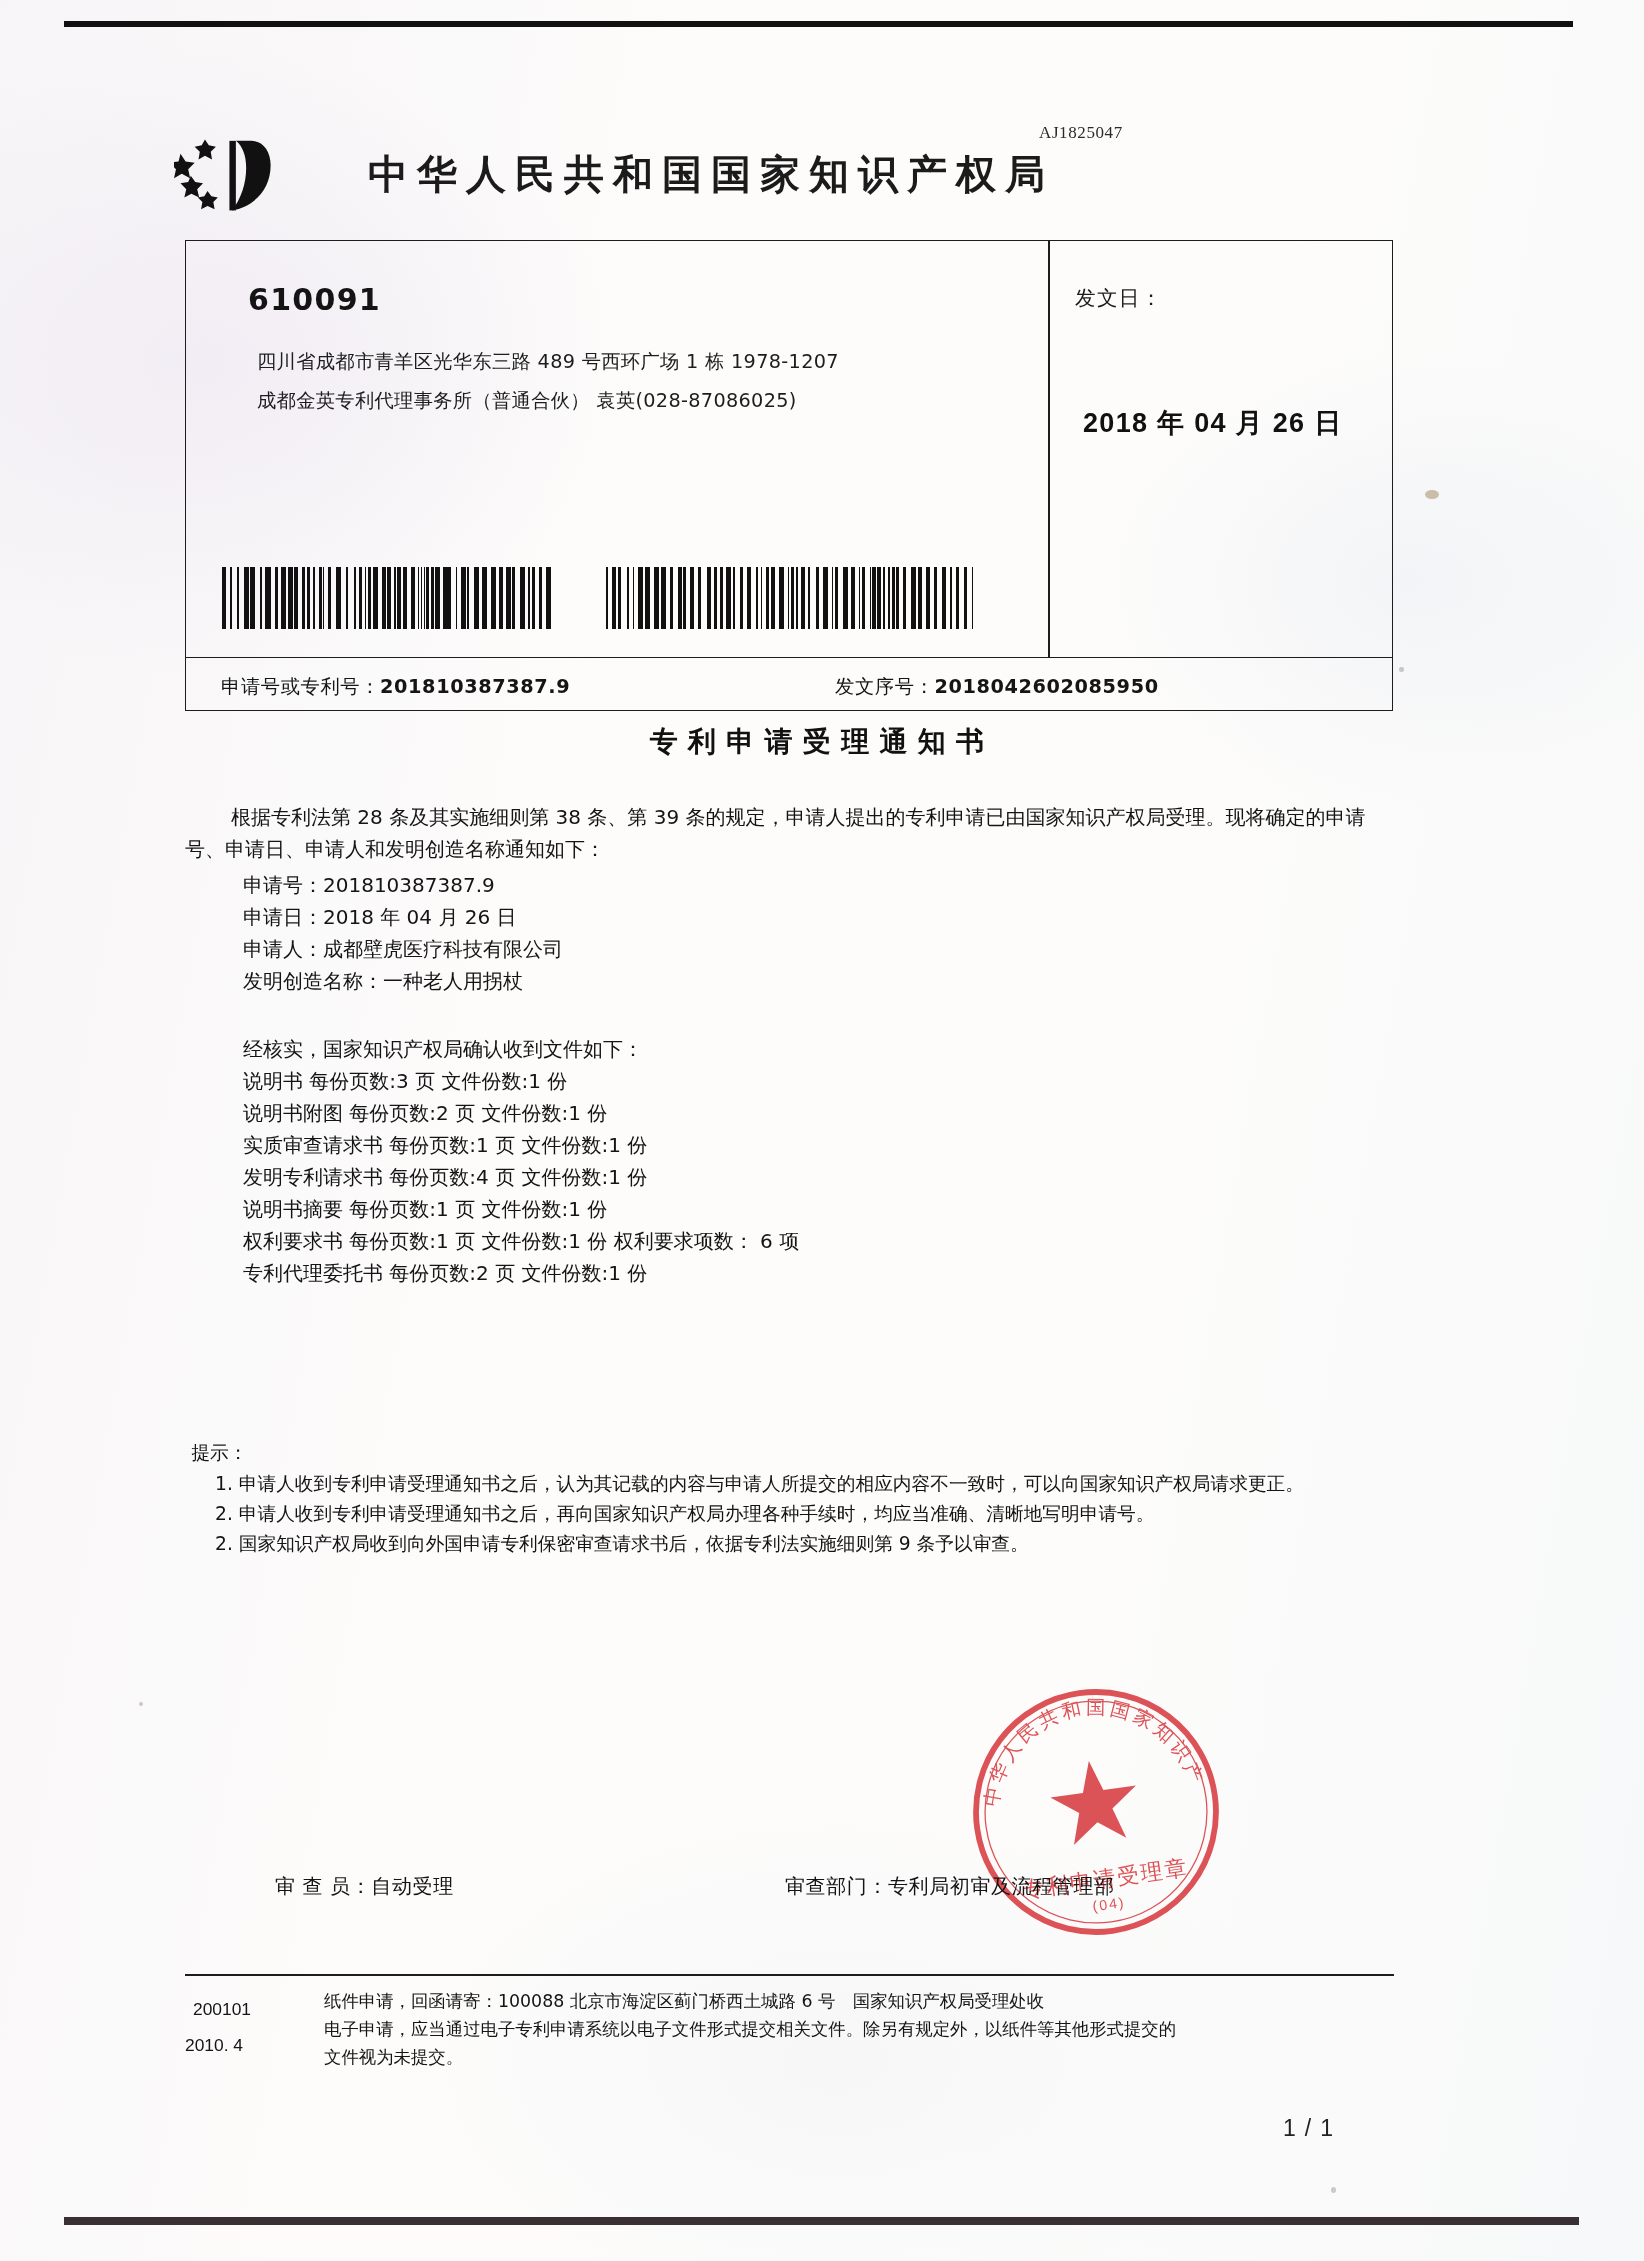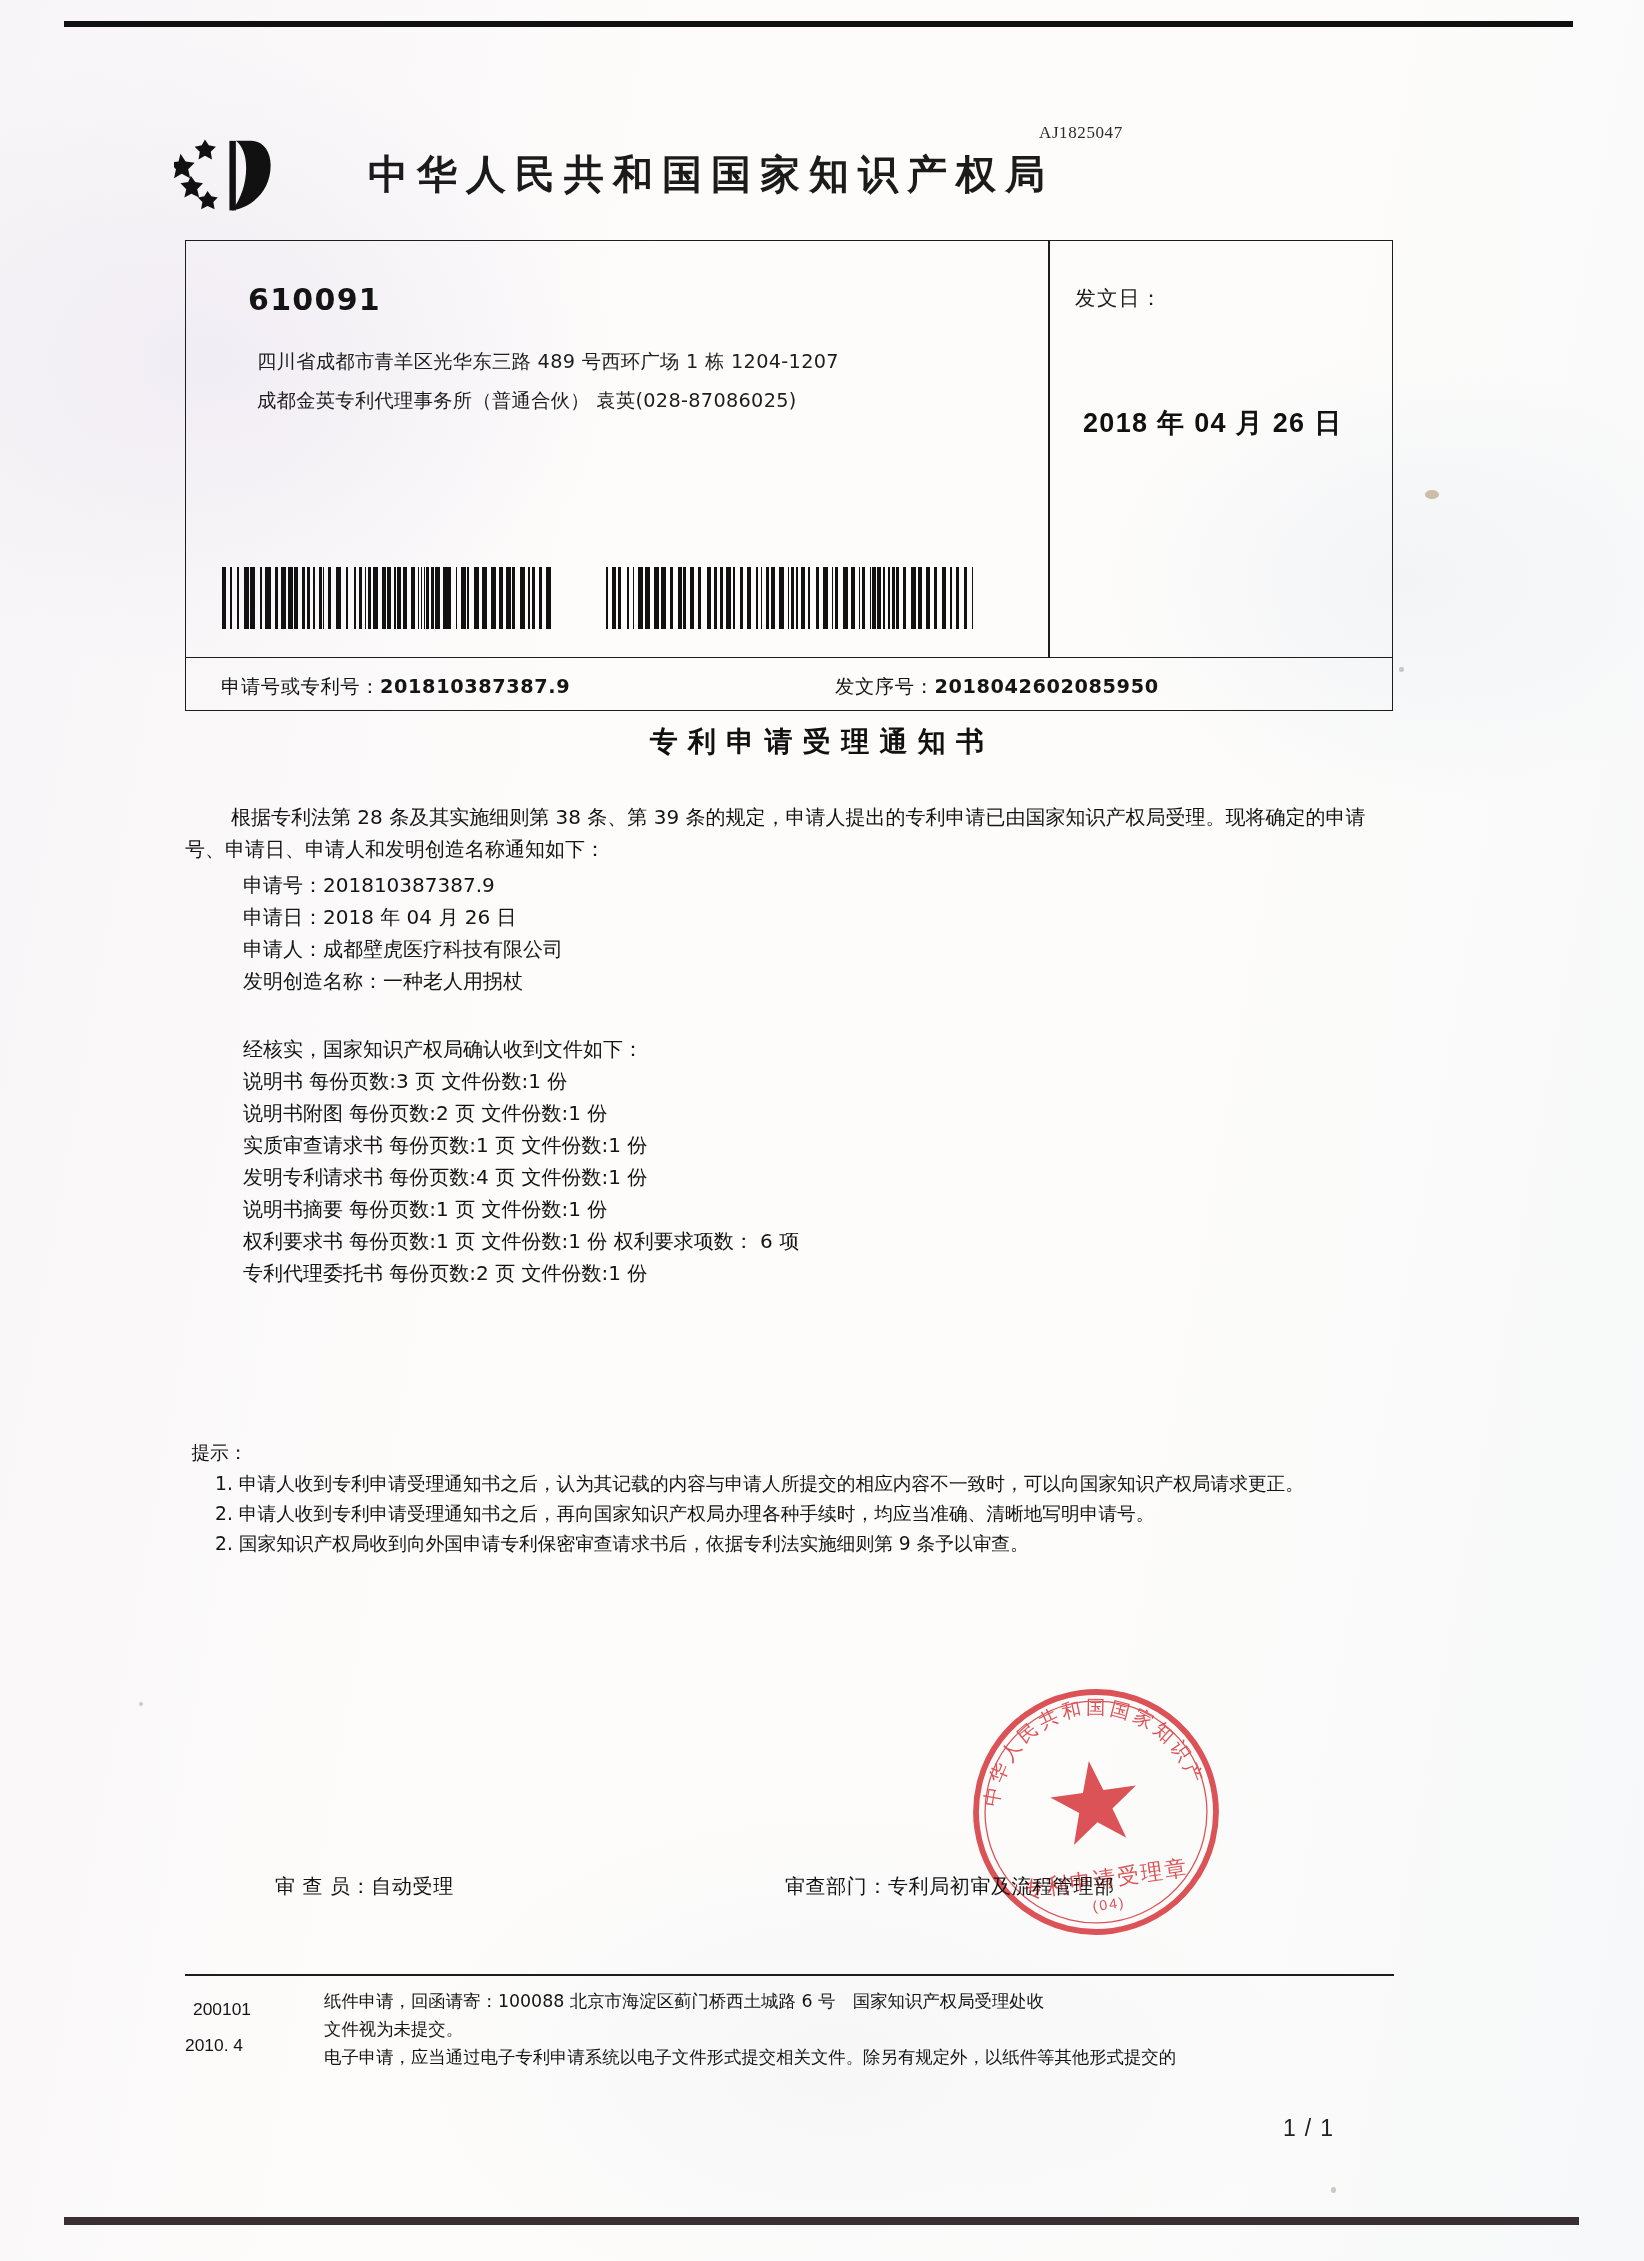--- a/index.html
+++ b/index.html
@@ -311,21 +311,21 @@
       </g>
     </svg>
   </div>
 
   <div class="org-title">中华人民共和国国家知识产权局</div>
 
   <div class="box-outer"></div>
   <div class="box-divider-v"></div>
 
   <div class="postcode">610091</div>
-  <div class="addr-line1">四川省成都市青羊区光华东三路 489 号西环广场 1 栋 1204-1207</div>
+  <div class="addr-line1">四川省成都市青羊区光华东三路 489 号西环广场 1 栋 1978-1207</div>
   <div class="addr-line2">成都金英专利代理事务所（普通合伙） 袁英(028-87086025)</div>
 
   <div class="issue-label">发文日：</div>
   <div class="issue-date">2018 年 04 月 26 日</div>
 
   <div class="barcode bc-1" id="bc1">
       <i style="left: 0px; width: 3.9px;"></i>
       <i style="left: 8.4px; width: 1.3px;"></i>
       <i style="left: 15px; width: 1.9px;"></i>
       <i style="left: 22px; width: 4.5px;"></i>
@@ -498,22 +498,22 @@
   </div>
 
   <div class="footer-rule"></div>
   <div class="footer">
     <div class="f-codes">
       <p style="margin:8px">200101</p>
       <p style="margin:0">2010. 4</p>
     </div>
     <div class="f-body">
       <p>纸件申请，回函请寄：100088 北京市海淀区蓟门桥西土城路 6 号　国家知识产权局受理处收</p>
+      <p>电子申请，应当通过电子专利申请系统以电子文件形式提交相关文件。除另有规定外，以纸件等其他形式提交的</p>
       <p>文件视为未提交。</p>
-      <p>电子申请，应当通过电子专利申请系统以电子文件形式提交相关文件。除另有规定外，以纸件等其他形式提交的</p>
     </div>
   </div>
 
   <div class="page-num">1 / 1</div>
 
   <div class="speck" style="left:1425px; top:490px; width:14px; height:9px; background:rgba(150,120,70,0.45);"></div>
   <div class="speck" style="left:1399px; top:667px; width:4.5px; height:4.5px;"></div>
   <div class="speck" style="left:139px; top:1702px; width:3.9px; height:3.9px;"></div>
   <div class="speck" style="left:1331px; top:2187px; width:5.2px; height:6.4px;"></div>
 </div>

